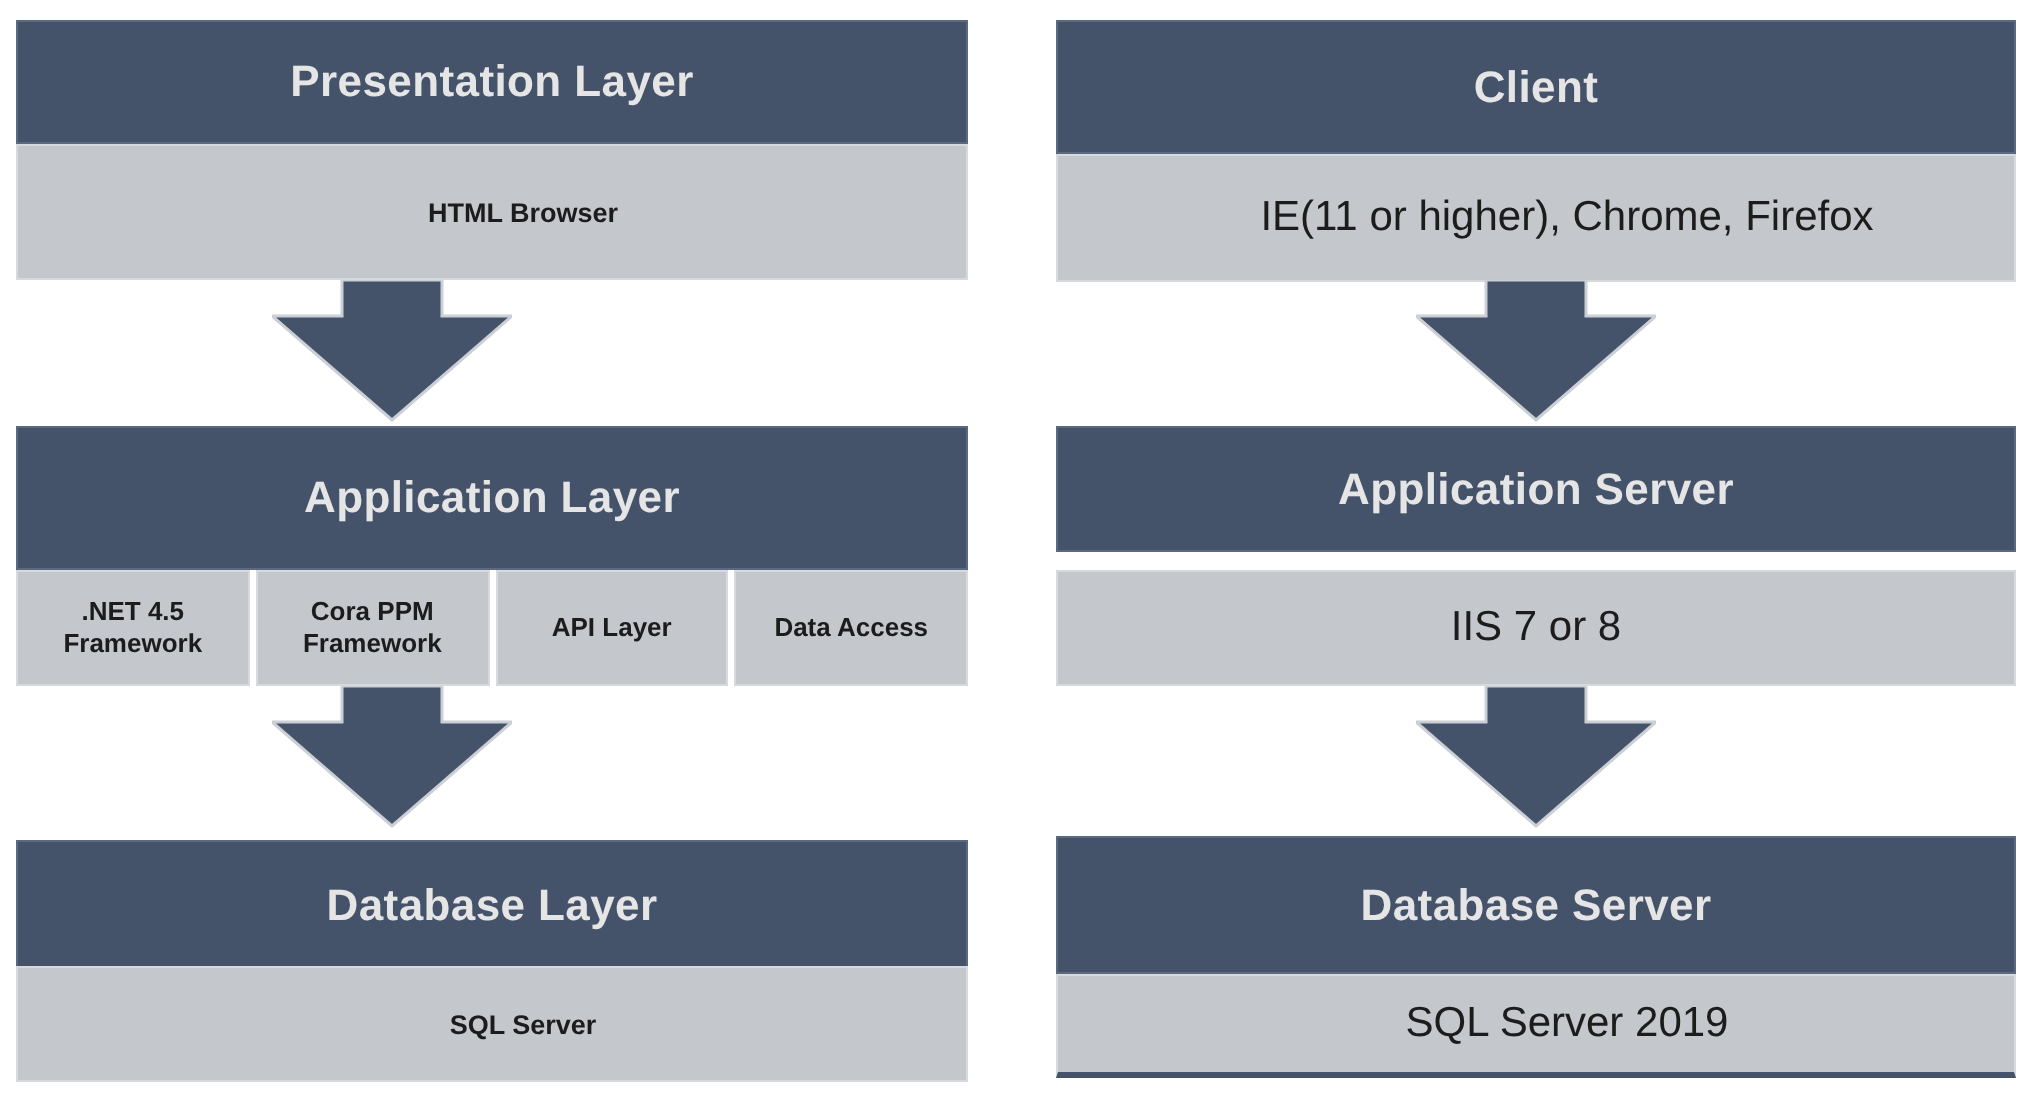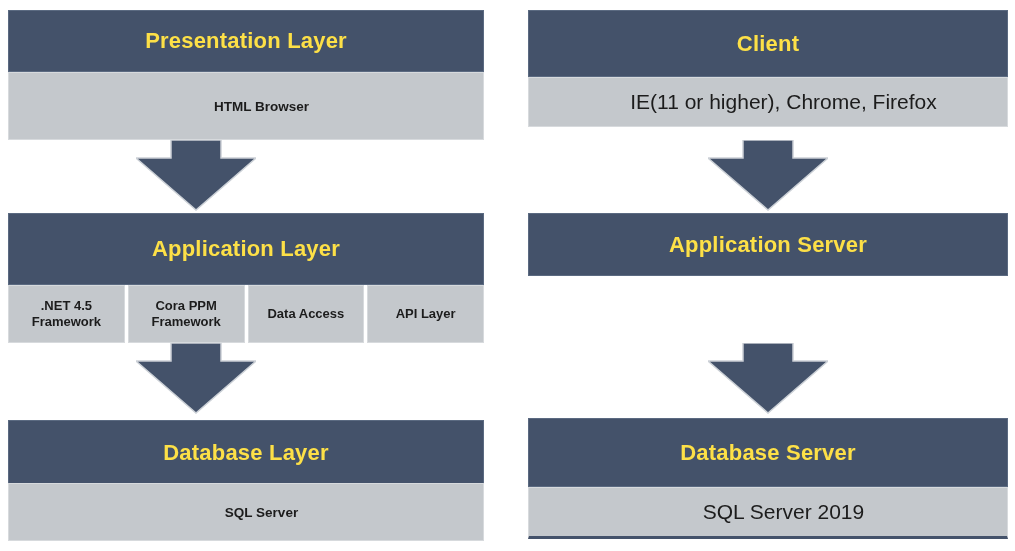--- a/index.html
+++ b/index.html
@@ -21,21 +21,21 @@
   }
   .col { position: absolute; top: 0; }
   .col-left  { left: 8px;   width: 476px; }
   .col-right { left: 528px; width: 480px; }
 
   .abs { position: absolute; left: 0; right: 0; }
 
   .hdr {
     background: var(--dark);
     border: 1px solid #5B6A81;
-    color: #fde047;
+    color: #e5e5e5;
     display: flex; align-items: center; justify-content: center;
     font-size: 22px; font-weight: 600; letter-spacing: 0.2px;
   }
   .bodybox {
     background: var(--gray);
     border: 1px solid #D7DADD;
     color: var(--ink);
     display: flex; align-items: center; justify-content: center;
     text-align: center;
     padding-left: 31px;
@@ -81,50 +81,51 @@
       <svg viewBox="0 0 120 71" aria-hidden="true">
         <path d="M35,0 H85 V18 H120 L60,70 L0,18 H35 Z" fill="#44526A" stroke="#CBD0D6" stroke-width="1.5"></path>
       </svg>
     </div>
 
     <div class="abs hdr" style="top:213px; height:72px;">Application Layer</div>
 
     <div class="abs cellrow" style="top:285px; height:58px;">
       <div class="cell">.NET 4.5 Framework</div>
       <div class="cell">Cora PPM Framework</div>
+      <div class="cell">API Layer</div>
       <div class="cell">Data Access</div>
-      <div class="cell">API Layer</div>
     </div>
 
     <div class="arrow-wrap" style="top:343px; left:128px;">
       <svg viewBox="0 0 120 71" aria-hidden="true">
         <path d="M35,0 H85 V18 H120 L60,70 L0,18 H35 Z" fill="#44526A" stroke="#CBD0D6" stroke-width="1.5"></path>
       </svg>
     </div>
 
     <div class="abs hdr" style="top:420px; height:65px;">Database Layer</div>
 
     <div class="abs bodybox body-sm" style="top:483px; height:58px;">SQL Server</div>
   </div>
 
   <div class="col col-right">
 
     <div class="abs hdr" style="top:10px; height:67px;">Client</div>
 
-    <div class="abs bodybox body-lg" style="top:77px; height:50px;">IE(11 or higher), Chrome, Firefox</div>
+    <div class="abs bodybox body-lg" style="top:77px; height:64px;">IE(11 or higher), Chrome, Firefox</div>
 
     <div class="arrow-wrap" style="top:140px; left:180px;">
       <svg viewBox="0 0 120 71" aria-hidden="true">
         <path d="M35,0 H85 V18 H120 L60,70 L0,18 H35 Z" fill="#44526A" stroke="#CBD0D6" stroke-width="1.5"></path>
       </svg>
     </div>
 
     <div class="abs hdr" style="top:213px; height:63px;">Application Server</div>
 
     <div class="abs cellrow" style="top:285px; height:58px;">
+      <div class="cell body-lg" style="font-size:21px; font-weight:400;">IIS 7 or 8</div>
     </div>
 
     <div class="arrow-wrap" style="top:343px; left:180px;">
       <svg viewBox="0 0 120 71" aria-hidden="true">
         <path d="M35,0 H85 V18 H120 L60,70 L0,18 H35 Z" fill="#44526A" stroke="#CBD0D6" stroke-width="1.5"></path>
       </svg>
     </div>
 
     <div class="abs hdr" style="top:418px; height:69px;">Database Server</div>
 

